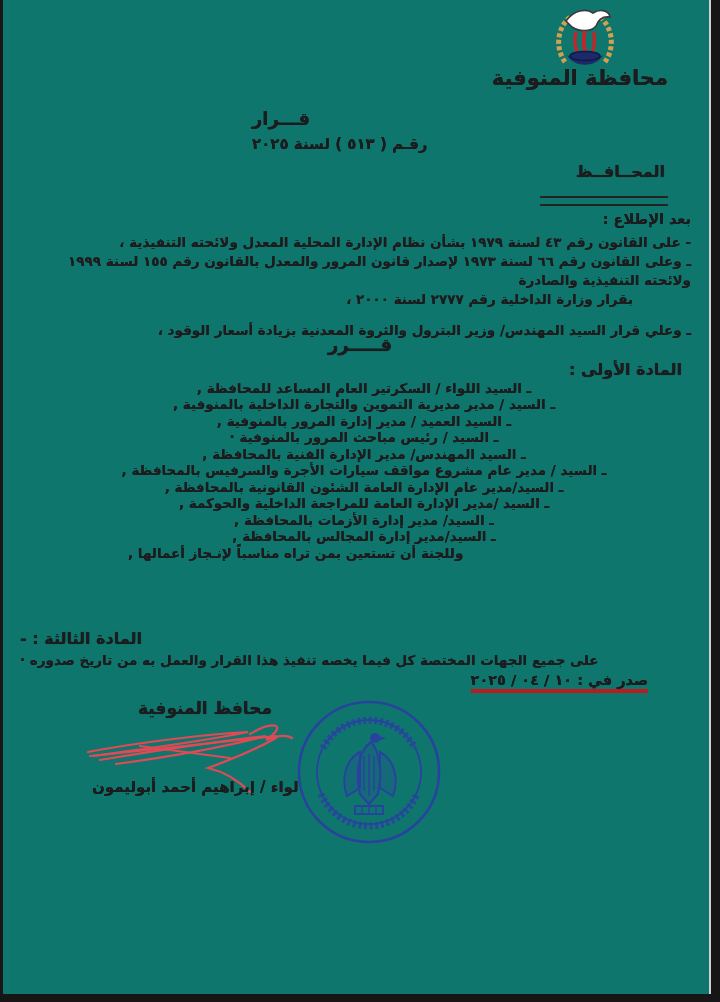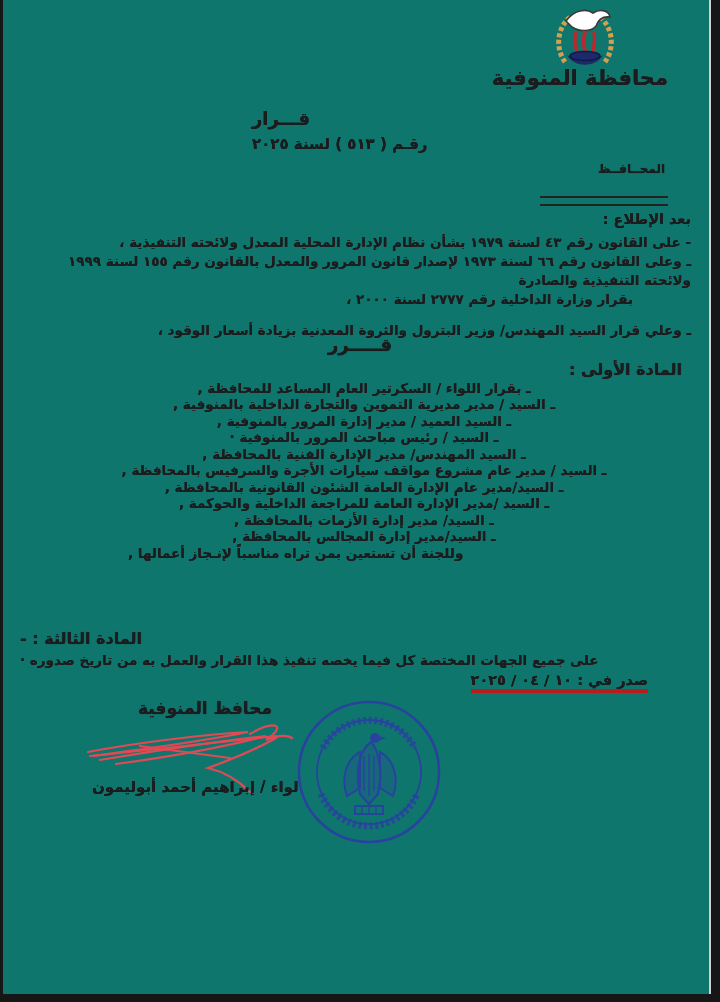--- a/index.html
+++ b/index.html
@@ -24,21 +24,21 @@
   
   .emblem{left:552px;top:6px;width:66px;height:66px;}
   .org-name{right:52px;top:66px;font-size:21px;font-weight:bold;letter-spacing:0;
     text-shadow:0 0 .6px #111;}
 
   
   .title-block{left:252px;top:108px;width:220px;text-align:left;}
   .title-line1{font-size:18px;font-weight:bold;text-shadow:0 0 .6px #111;}
   .title-line2{font-size:15px;font-weight:bold;margin-top:6px;text-shadow:0 0 .5px #111;}
 
-  .governor-heading{right:55px;top:162px;font-size:12px;font-weight:bold;text-shadow:0 0 .7px #111;text-align:center;}
+  .governor-heading{right:55px;top:162px;font-size:16px;font-weight:bold;text-shadow:0 0 .7px #111;text-align:center;}
   .double-rule{right:52px;top:196px;width:128px;height:6px;
     border-top:2.5px solid #222;border-bottom:2.5px solid #222;}
 
   
   .preamble{right:29px;top:210px;width:660px;text-align:right;font-size:13.5px;line-height:19px;}
   .preamble-heading{font-size:14.5px;font-weight:bold;margin-bottom:4px;text-shadow:0 0 .5px #111;}
   .preamble .item{font-weight:bold;text-shadow:0 0 .3px #222;}
   .preamble .cont{padding-right:58px;}
   .preamble .gap-above{margin-top:12px;}
 
@@ -107,21 +107,21 @@
     <div class="item">ـ وعلى القانون رقم ٦٦ لسنة ١٩٧٣ لإصدار قانون المرور والمعدل بالقانون رقم ١٥٥ لسنة ١٩٩٩ ولائحته التنفيذية والصادرة</div>
     <div class="item cont">بقرار وزارة الداخلية رقم ٢٧٧٧ لسنة ٢٠٠٠ ،</div>
     <div class="item gap-above">ـ وعلي قرار السيد المهندس/ وزير البترول والثروة المعدنية بزيادة أسعار الوقود ،</div>
   </div>
 
   <div class="abs rtl decision-heading">قـــــرر</div>
 
   <div class="abs rtl article1">
     <div class="article-heading">المادة الأولى :</div>
     <div class="members">
-      <div class="member">ـ بقرار اللواء / السكرتير العام المساعد للمحافظة ,</div>
+      <div class="member">ـ السيد اللواء / السكرتير العام المساعد للمحافظة ,</div>
       <div class="member">ـ السيد / مدير مديرية التموين والتجارة الداخلية بالمنوفية ,</div>
       <div class="member">ـ السيد العميد / مدير إدارة المرور بالمنوفية ,</div>
       <div class="member">ـ السيد / رئيس مباحث المرور بالمنوفية ·</div>
       <div class="member">ـ السيد المهندس/ مدير الإدارة الفنية بالمحافظة ,</div>
       <div class="member">ـ السيد / مدير عام مشروع مواقف سيارات الأجرة والسرفيس بالمحافظة ,</div>
       <div class="member">ـ السيد/مدير عام الإدارة العامة الشئون القانونية بالمحافظة ,</div>
       <div class="member">ـ السيد /مدير الإدارة العامة للمراجعة الداخلية والحوكمة ,</div>
       <div class="member">ـ السيد/ مدير إدارة الأزمات بالمحافظة ,</div>
       <div class="member">ـ السيد/مدير إدارة المجالس بالمحافظة ,</div>
     </div>

